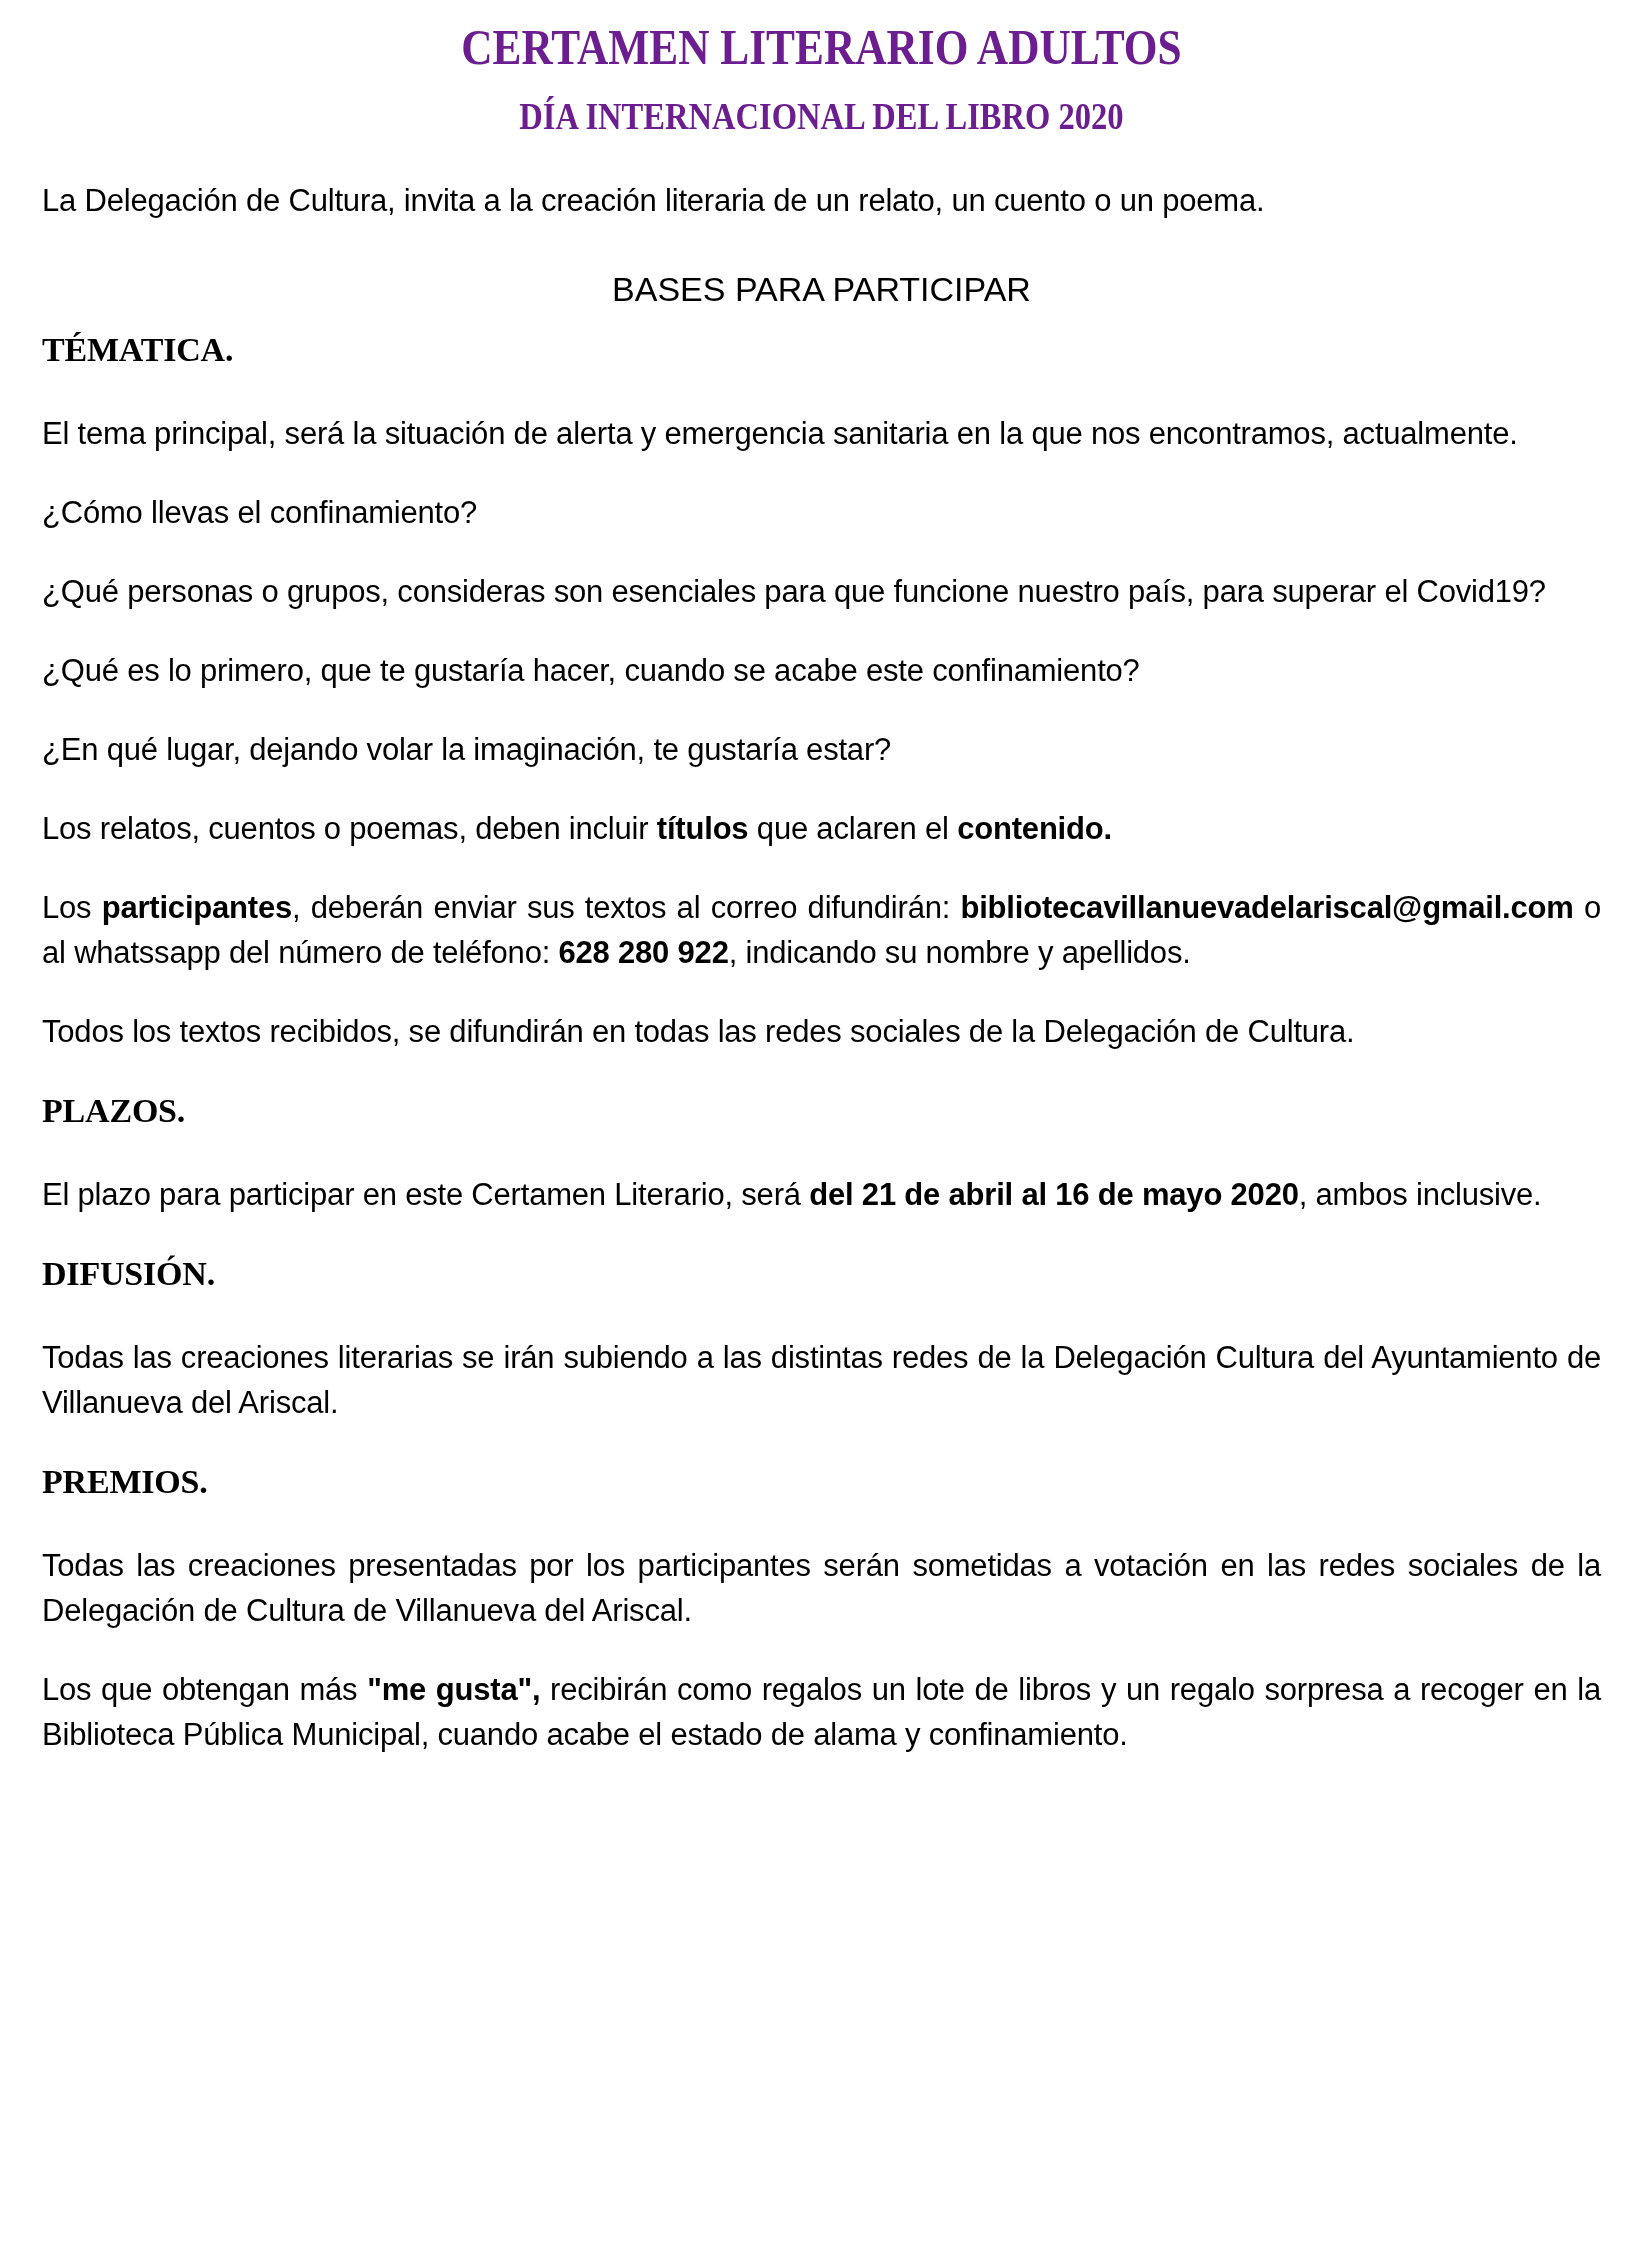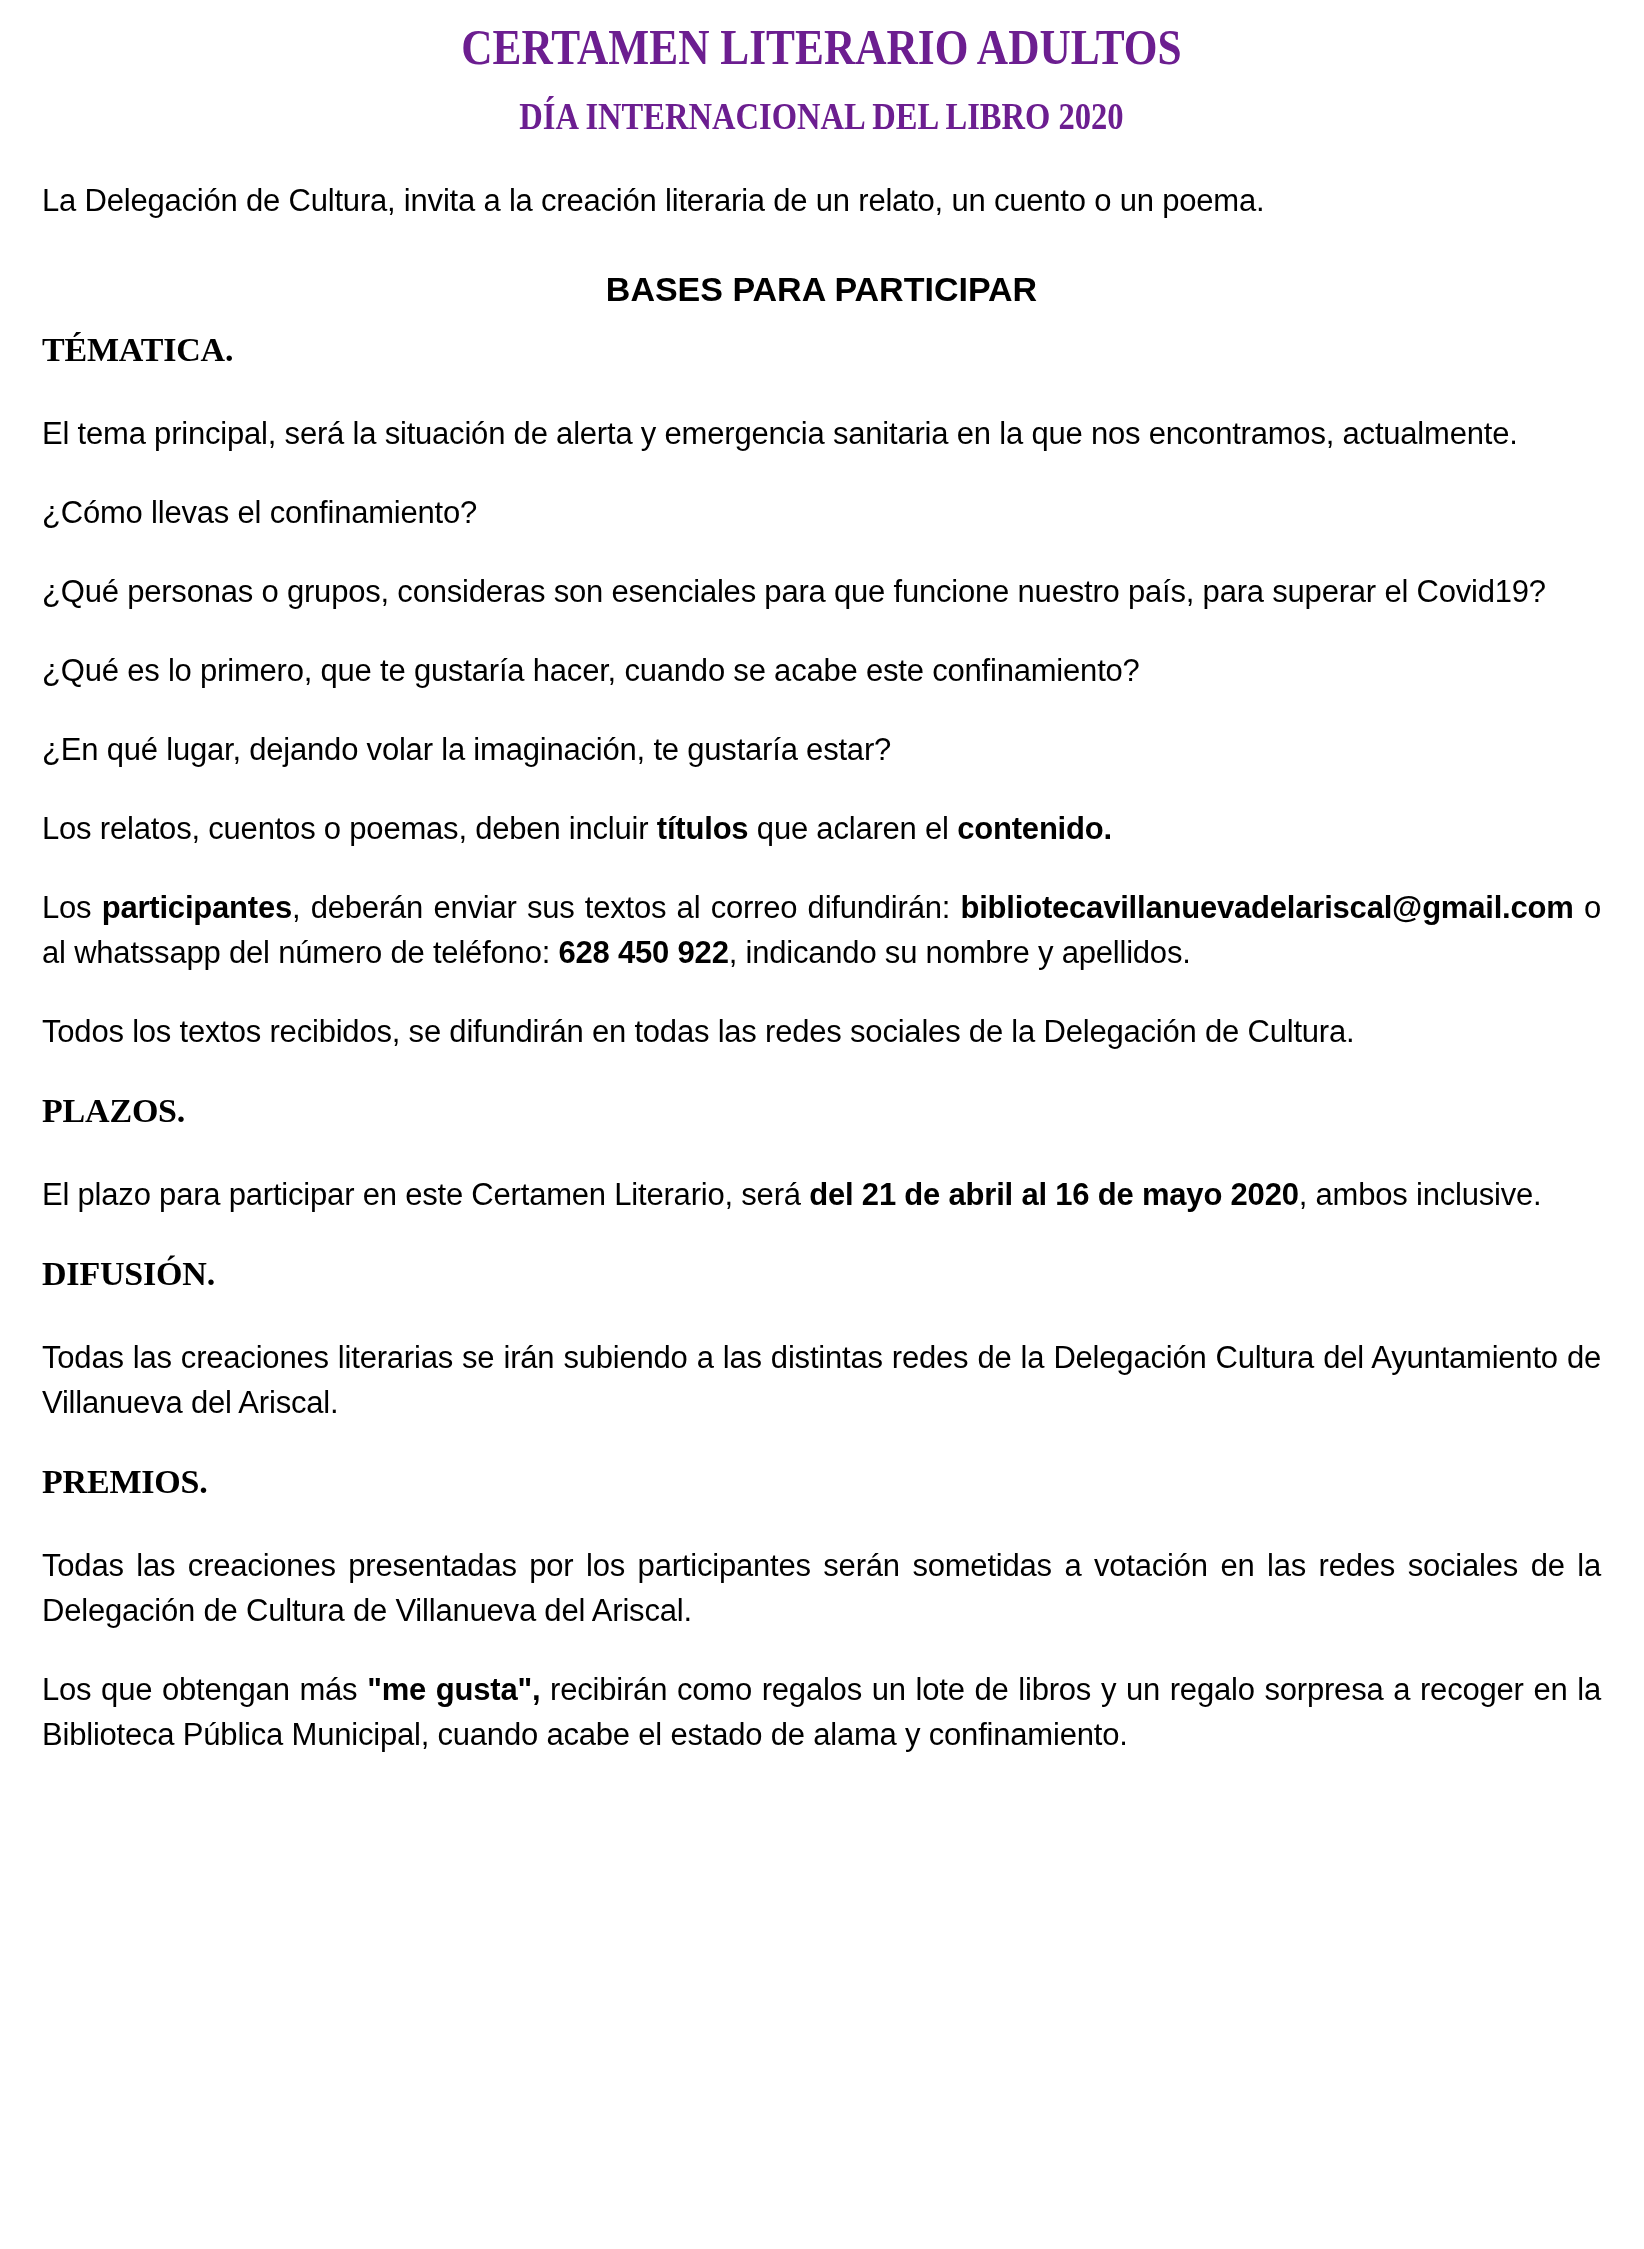--- a/index.html
+++ b/index.html
@@ -45,21 +45,21 @@
     margin: 0 0 34px 0;
     font-size: 31px;
     line-height: 45px;
     letter-spacing: -0.2px;
     text-align: justify;
   }
   .p.intro { margin-bottom: 44px; }
   .bases {
     margin: 0 0 15px 0;
     text-align: center;
-    font-weight: bold;
+    font-weight: normal;
     font-size: 34px;
     line-height: 45px;
   }
   .h2 {
     margin: 0 0 39px 0;
     font-weight: bold;
     font-size: 34px;
     line-height: 45px;
     letter-spacing: -0.2px;
     text-align: left;
@@ -80,21 +80,21 @@
   <h3 class="bases">BASES PARA PARTICIPAR</h3>
 
   <h3 class="h2">TÉMATICA.</h3>
   <p class="p">El tema principal, será la situación de alerta y emergencia sanitaria en la que nos encontramos, actualmente.</p>
   <p class="p">¿Cómo llevas el confinamiento?</p>
   <p class="p">¿Qué personas o grupos, consideras son esenciales para que funcione nuestro país, para superar el Covid19?</p>
   <p class="p">¿Qué es lo primero, que te gustaría hacer, cuando se acabe este confinamiento?</p>
   <p class="p">¿En qué lugar, dejando volar la imaginación, te gustaría estar?</p>
 
   <p class="p"><span>Los relatos, cuentos o poemas, deben incluir </span><b>títulos</b><span> que aclaren el </span><b>contenido.</b></p>
-  <p class="p"><span>Los </span><b>participantes</b><span>, deberán enviar sus textos al correo difundirán: </span><b>bibliotecavillanuevadelariscal@gmail.com</b><span> o al whatssapp del número de teléfono: </span><b>628 450 922</b><span>, indicando su nombre y apellidos.</span></p>
+  <p class="p"><span>Los </span><b>participantes</b><span>, deberán enviar sus textos al correo difundirán: </span><b>bibliotecavillanuevadelariscal@gmail.com</b><span> o al whatssapp del número de teléfono: </span><b>628 280 922</b><span>, indicando su nombre y apellidos.</span></p>
   <p class="p">Todos los textos recibidos, se difundirán en todas las redes sociales de la Delegación de Cultura.</p>
 
   <h3 class="h2">PLAZOS.</h3>
   <p class="p"><span>El plazo para participar en este Certamen Literario, será </span><b>del 21 de abril al 16 de mayo 2020</b><span>, ambos inclusive.</span></p>
 
   <h3 class="h2">DIFUSIÓN.</h3>
   <p class="p">Todas las creaciones literarias se irán subiendo a las distintas redes de la Delegación Cultura del Ayuntamiento de Villanueva del Ariscal.</p>
 
   <h3 class="h2">PREMIOS.</h3>
   <p class="p">Todas las creaciones presentadas por los participantes serán sometidas a votación en las redes sociales de la Delegación de Cultura de Villanueva del Ariscal.</p>

